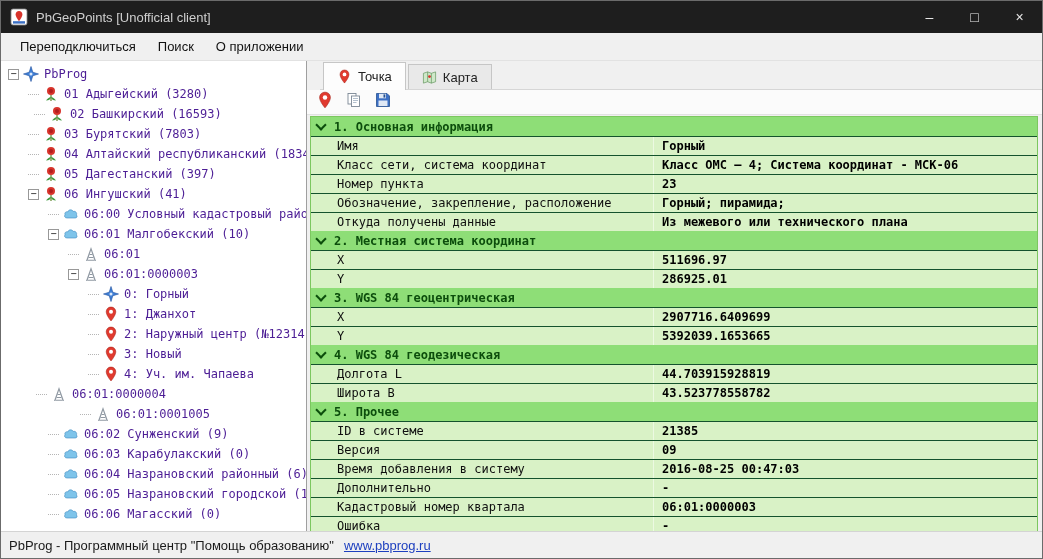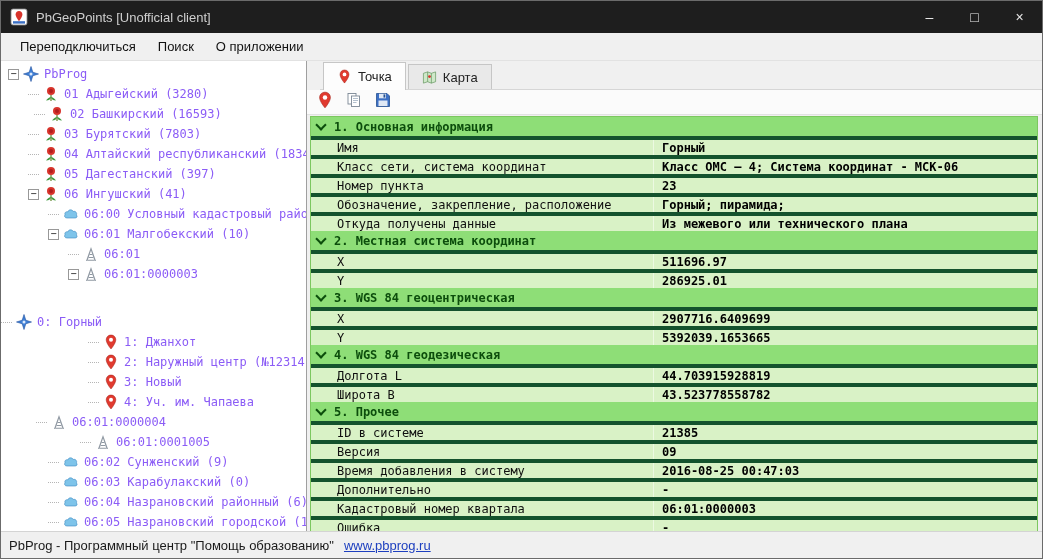--- a/index.html
+++ b/index.html
@@ -29,21 +29,21 @@
   .tree-panel{width:305px;flex:none;background:#fff;border-right:1px solid #9f9f9f;
               overflow:hidden;padding-top:3px;
               font-family:"DejaVu Sans Mono",monospace;font-size:12px;}
   .tree-row{height:20px;display:flex;align-items:center;white-space:nowrap;}
   .expander{width:11px;height:11px;box-sizing:border-box;border:1px solid #989898;background:#fff;
             flex:none;margin-right:4px;display:flex;align-items:center;justify-content:center;
             font-size:10px;line-height:1;color:#222;}
   .expander-spacer{width:11px;height:0;border-top:1px dotted #b5b5b5;flex:none;margin-right:4px;}
   .tree-icon{width:16px;height:16px;flex:none;margin-right:5px;display:flex;}
   .tree-icon svg{width:16px;height:16px;}
-  .tree-label{color:#8b5cf6;}
+  .tree-label{color:#4c1d95;}
 
   
   .right-panel{flex:1;display:flex;flex-direction:column;min-width:0;background:#f0f0f0;}
   .tabstrip{height:28px;flex:none;display:flex;align-items:flex-end;padding-left:3px;gap:2px;
             background:#f0f0f0;border-bottom:1px solid #d6d6d6;margin-left:13px;}
   .tab{display:flex;align-items:center;gap:6px;font-size:13px;padding:0 13px;height:24px;
        border:1px solid #c6c6c6;border-bottom:none;background:#e9e9e9;color:#222;white-space:nowrap;}
   .tab.active{background:#fdfdfd;height:27px;margin-bottom:-1px;}
   .tab-icon{display:flex;}
   .tab-icon svg{width:15px;height:15px;display:block;}
@@ -55,21 +55,21 @@
   
   .table-wrap{flex:1;padding:1px 4px 9px 3px;min-height:0;}
   .prop-table{border:1px solid var(--tbl-border,#7cc75f);background:var(--row-green,#d9f2c6);
               font-family:"DejaVu Sans Mono",monospace;font-size:12px;}
   .sec-header{height:19px;box-sizing:border-box;background:var(--hdr-green,#8ede77);
               display:flex;align-items:center;font-weight:bold;color:var(--hdr-text,#0c4d0c);}
   .chev{width:6px;height:6px;border-right:2px solid var(--hdr-text,#0c4d0c);
         border-bottom:2px solid var(--hdr-text,#0c4d0c);transform:rotate(45deg);
         margin:-4px 9px 0 6px;flex:none;}
   .prop-row{height:19px;box-sizing:border-box;display:grid;grid-template-columns:342px 1fr;
-            border-top:4px solid #14532d;background:var(--row-green,#d9f2c6);}
+            border-top:1px solid #14532d;background:var(--row-green,#d9f2c6);}
   .prop-label{padding-left:26px;display:flex;align-items:center;color:#0f0f0f;white-space:nowrap;overflow:hidden;}
   .prop-value{padding-left:8px;display:flex;align-items:center;font-weight:bold;color:#000;
               border-left:1px solid #ecf9e2;white-space:nowrap;overflow:hidden;}
 
   
   .statusbar{height:26px;flex:none;background:#f0f0f0;border-top:1px solid #d4d4d4;
              display:flex;align-items:center;padding-left:8px;font-size:13px;color:#1a1a1a;}
   .status-link{color:var(--link-blue,#1d3fbf);text-decoration:underline;margin-left:10px;cursor:pointer;}
 </style>
 </head>
@@ -218,21 +218,21 @@
         <div class="tree-row" style="padding-left: 67px;">
           <span class="expander">−</span>
           <span class="tree-icon">
             <svg viewBox="0 0 16 16">
               <path d="M8 1 L13 15 L11.6 15 L8 4.6 L4.4 15 L3 15 Z" fill="#9099a3"></path>
               <path d="M5.6 11.5 L10.4 11.5 M6.5 8.5 L9.5 8.5 M4.7 14.3 L11.3 14.3" stroke="#9099a3" stroke-width="1.1"></path>
             </svg>
           </span>
           <span class="tree-label">06:01:0000003</span>
         </div>
-        <div class="tree-row" style=" margin-top: 28px;">
+        <div class="tree-row" style="padding-left: 87px;">
           <span class="expander-spacer"></span>
           <span class="tree-icon">
             <svg viewBox="0 0 16 16">
               <path d="M8 0.5 L9.8 6.2 L15.5 8 L9.8 9.8 L8 15.5 L6.2 9.8 L0.5 8 L6.2 6.2 Z" fill="#3f7fd6" stroke="#1c4f9e" stroke-width="0.6"></path>
               <circle cx="8" cy="8" r="1.5" fill="#dce9fb"></circle>
             </svg>
           </span>
           <span class="tree-label">0: Горный</span>
         </div>
         <div class="tree-row" style="padding-left: 87px;">

